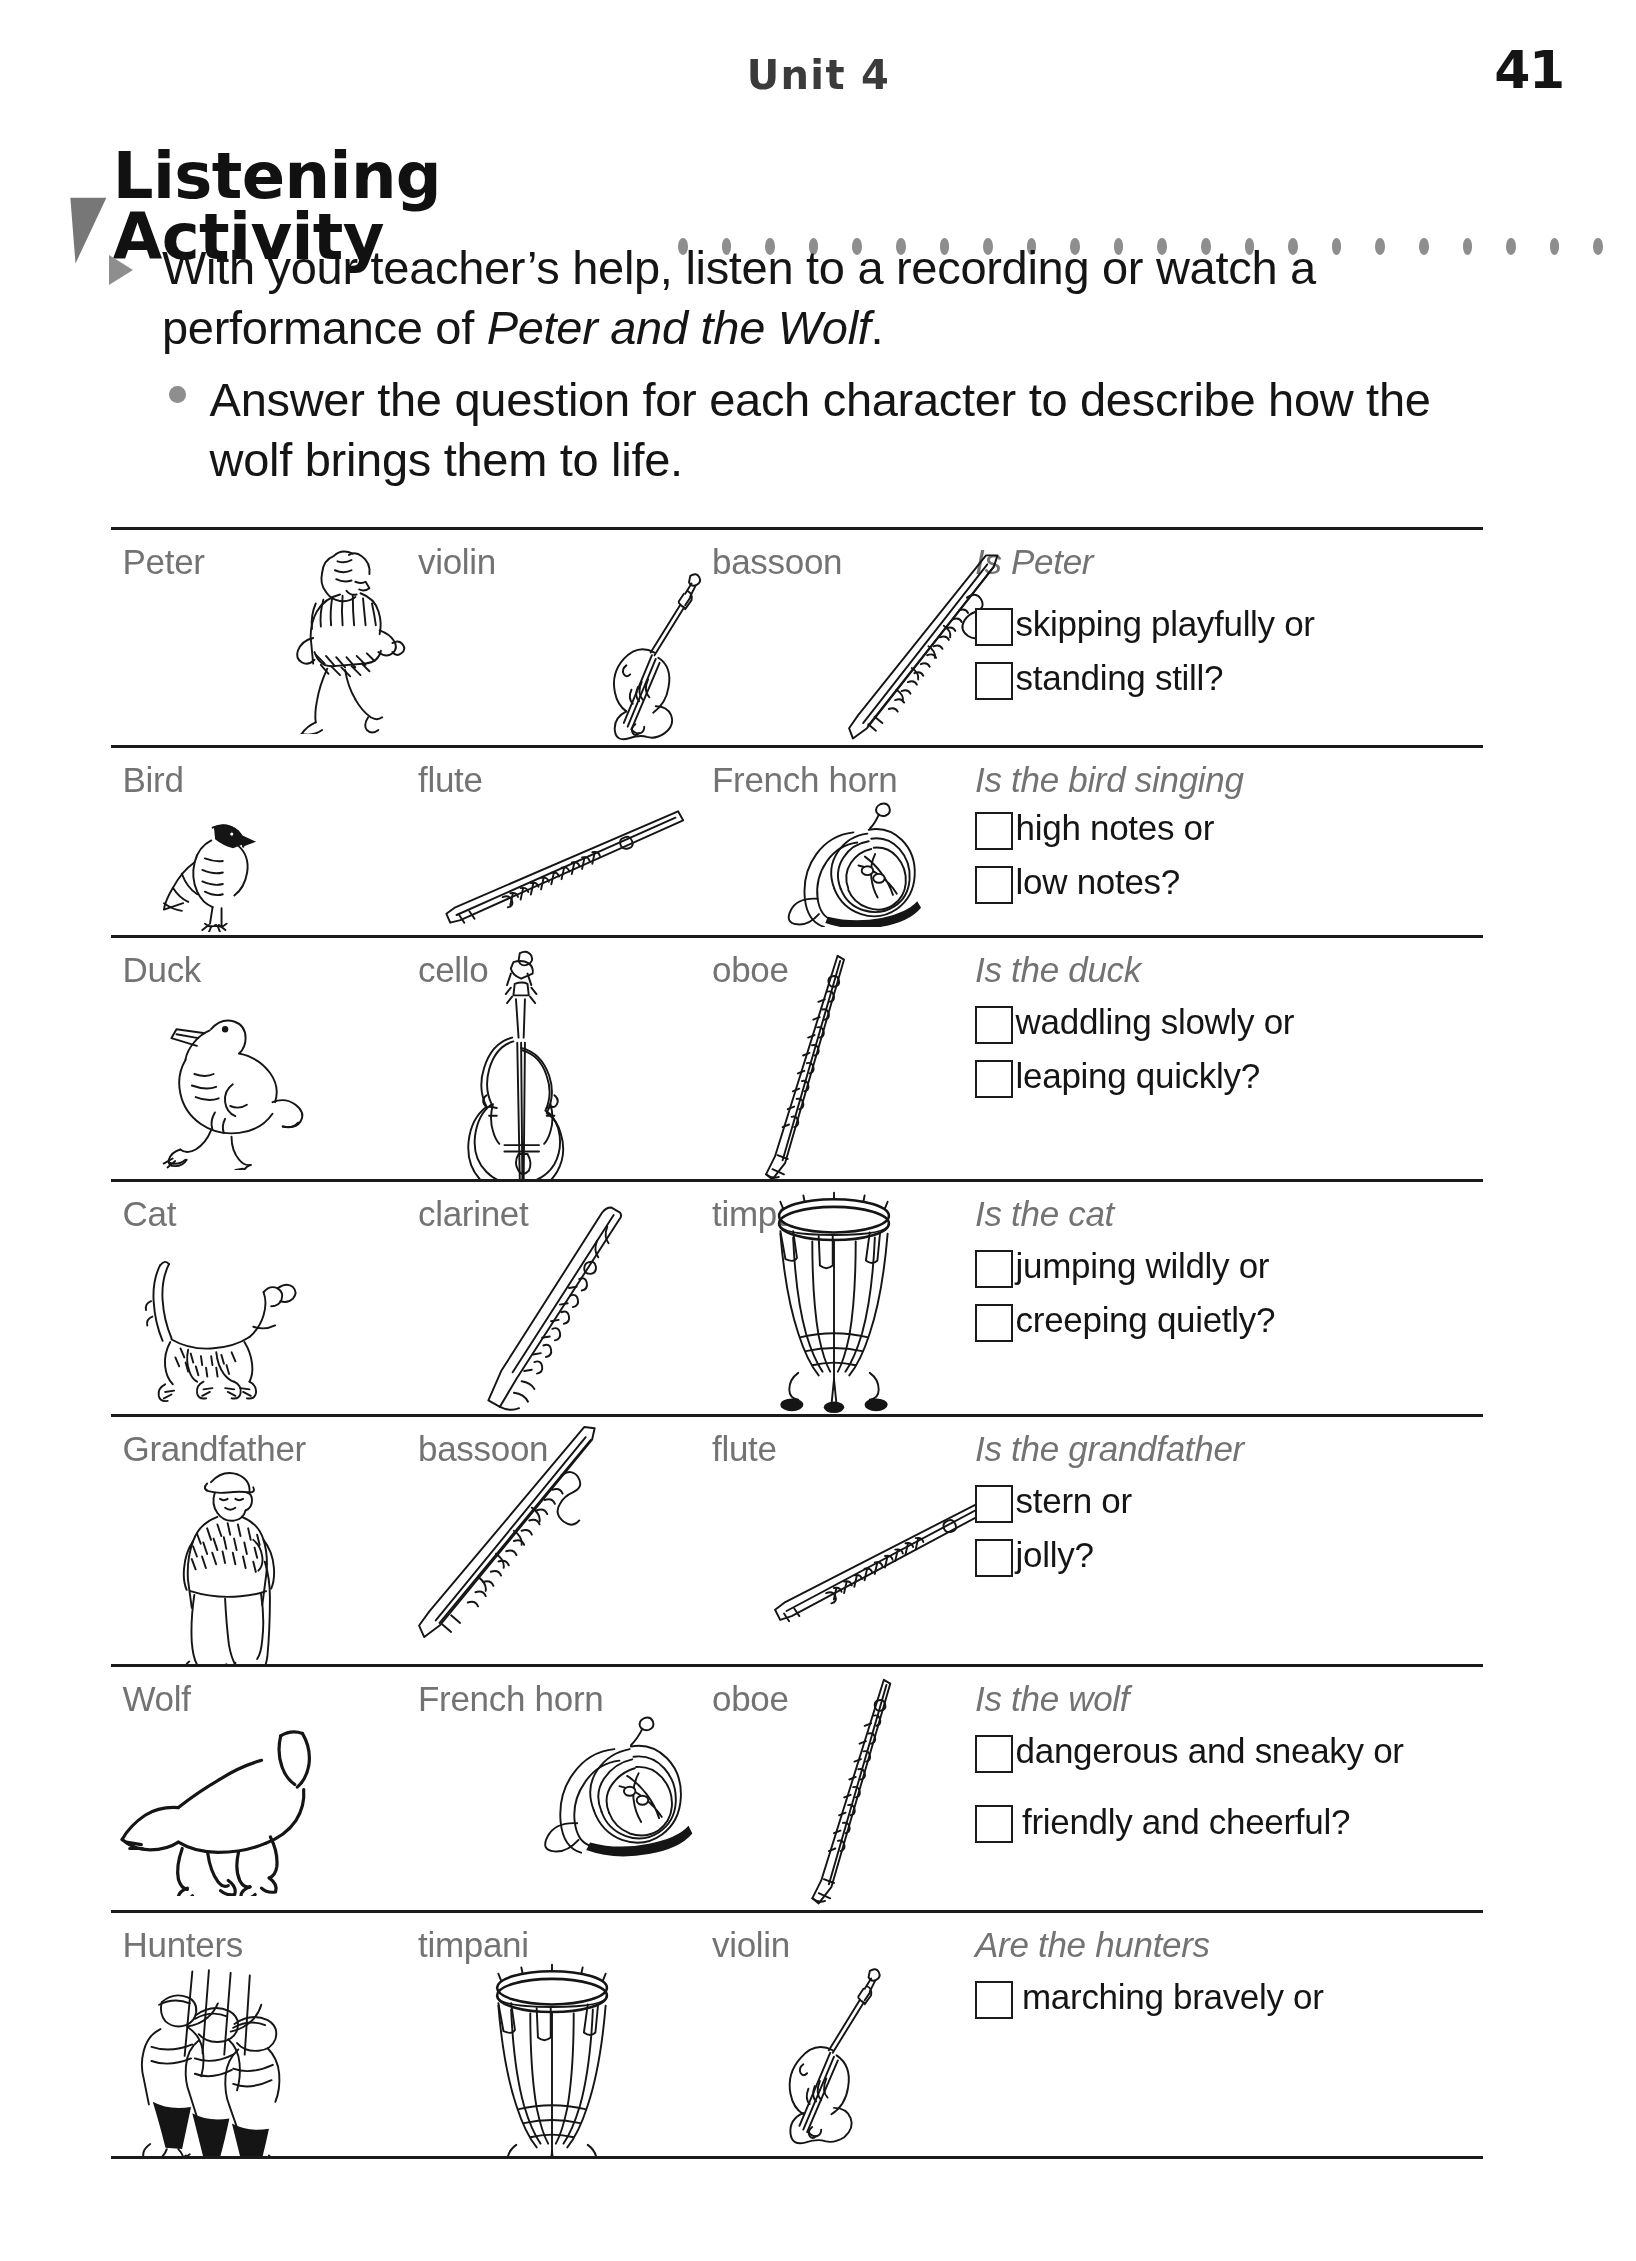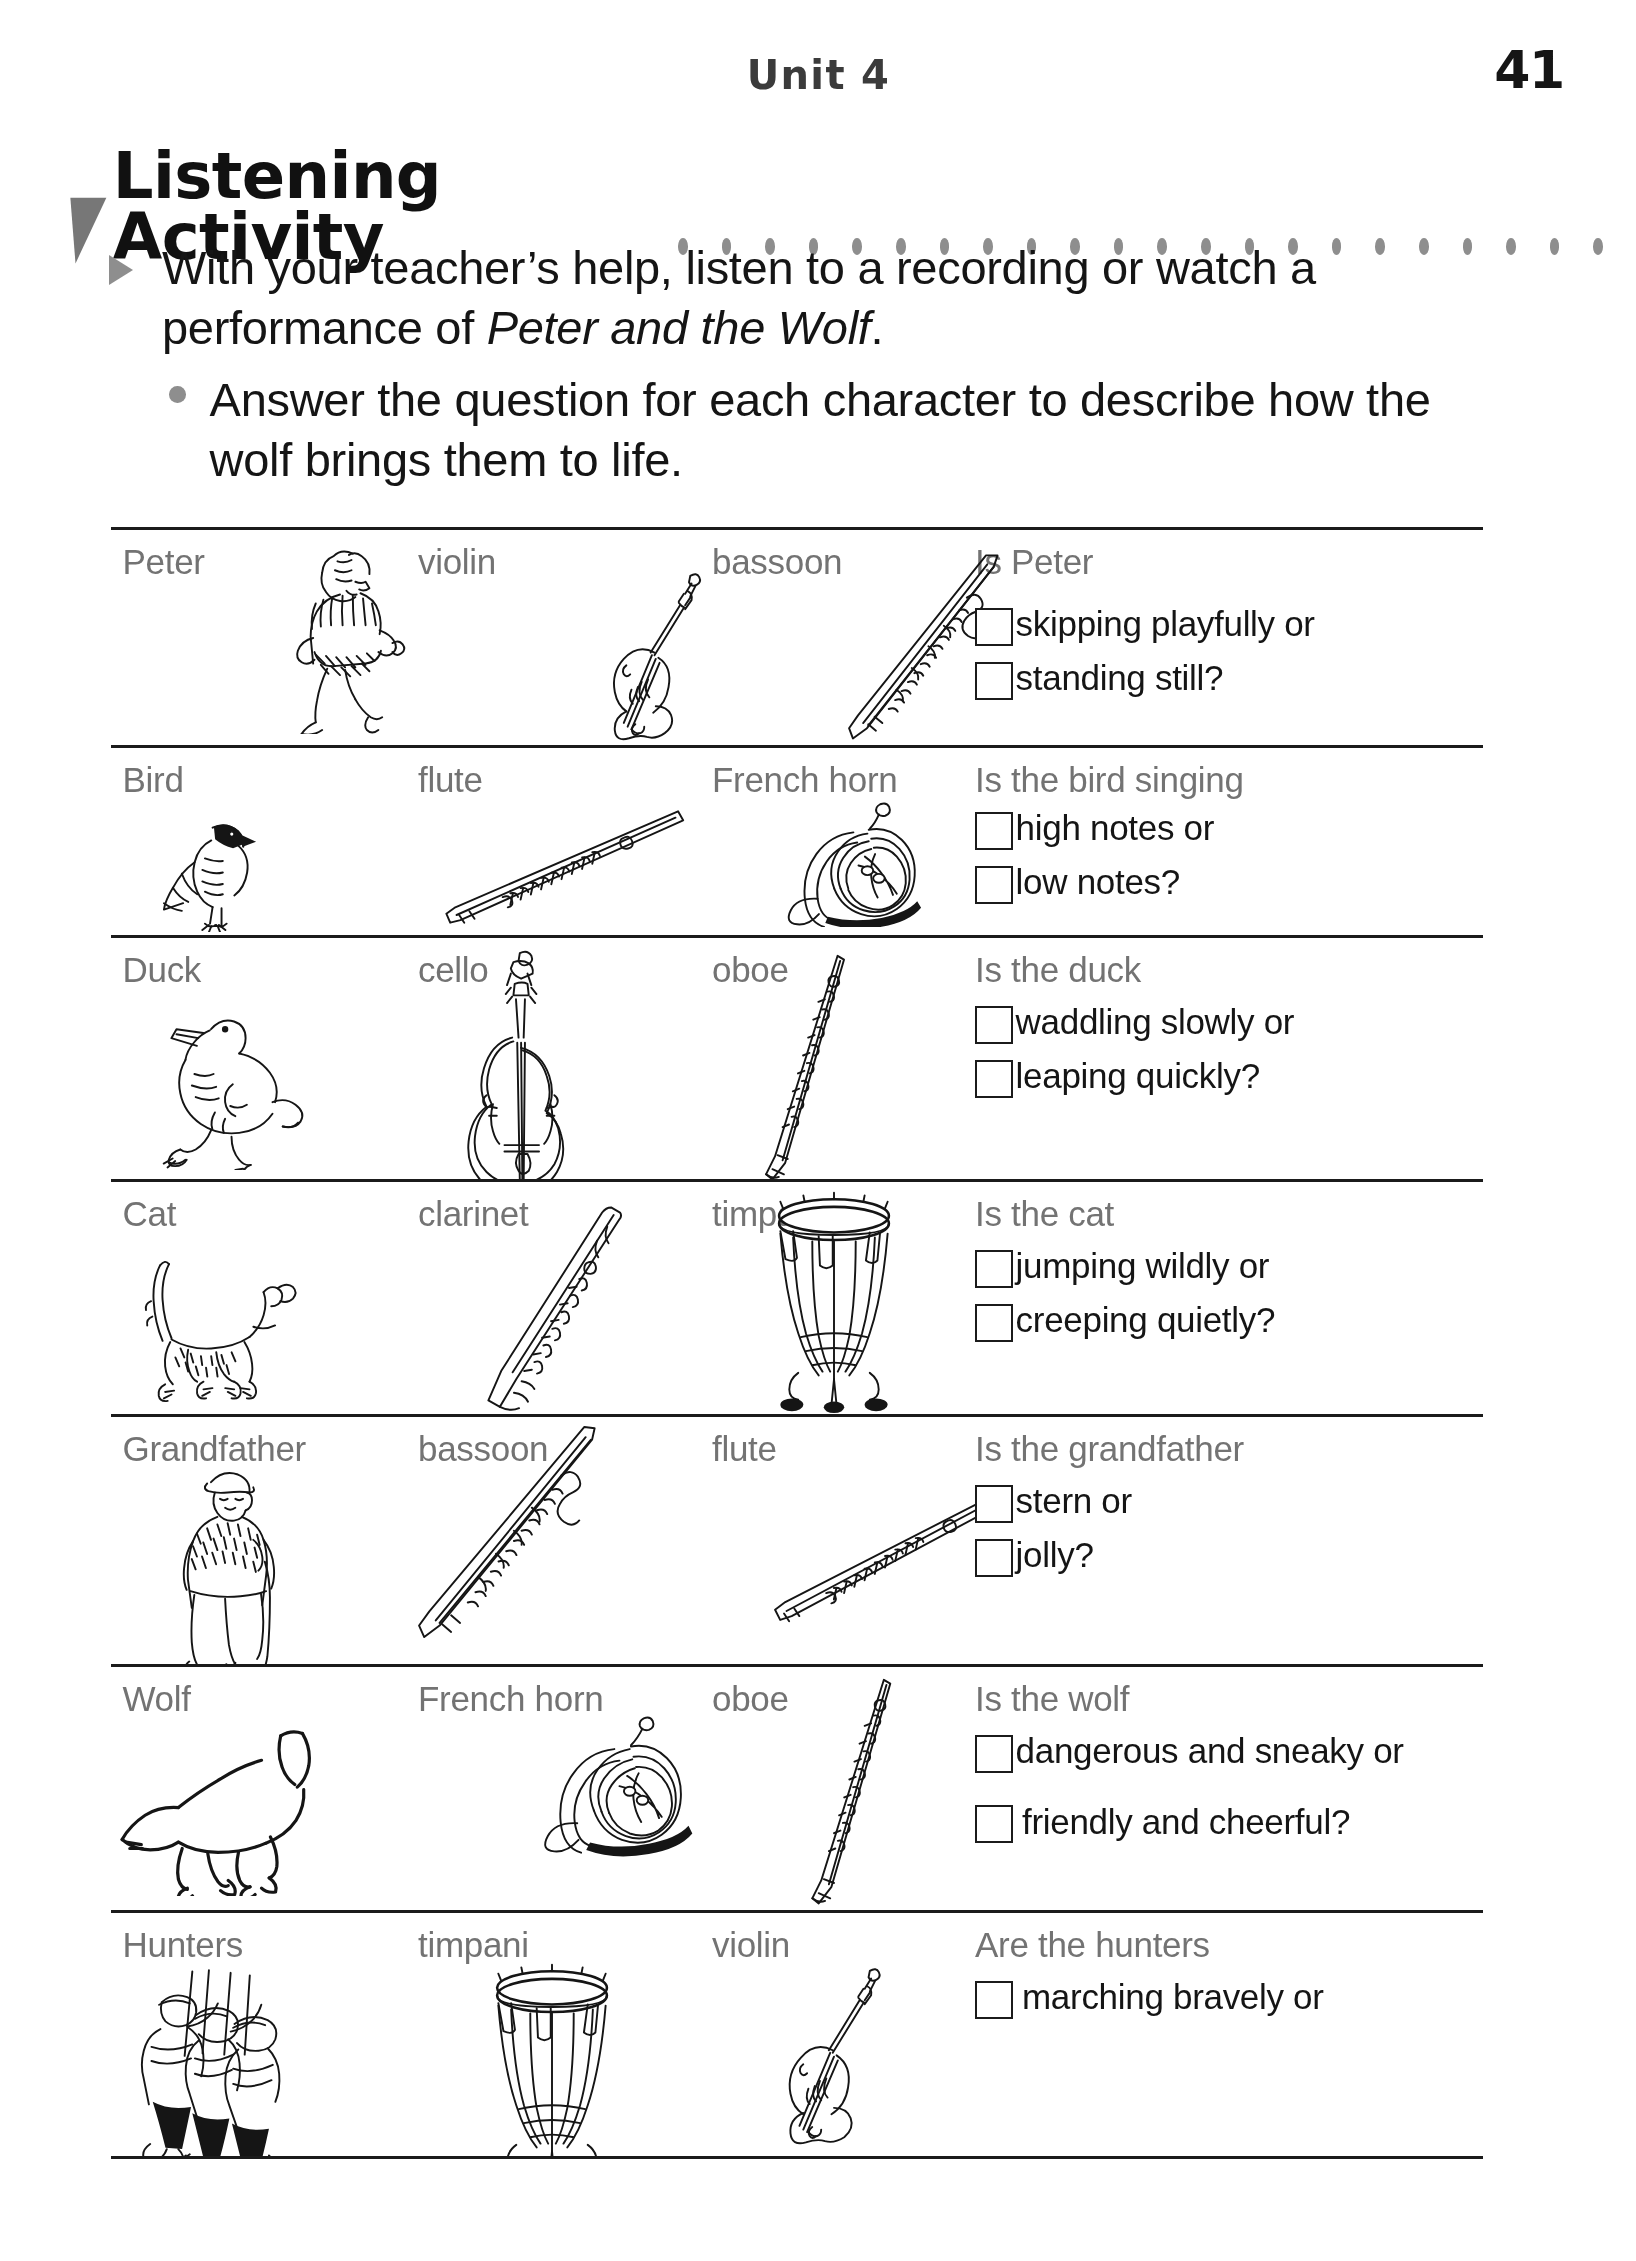--- a/index.html
+++ b/index.html
@@ -93,21 +93,21 @@
   }
   .cell{position:absolute;top:0;}
   .lbl{
     font-size:35px;color:#737373;letter-spacing:-0.3px;
     white-space:nowrap;line-height:1;
     font-family:"Liberation Sans", sans-serif;
   }
   .c-char{left:11.5px;top:14px;}
   .c-i1{left:307px;top:14px;}
   .c-i2{left:601px;top:14px;}
-  .c-q{left:864px;top:14px;}
+  .c-q{left:864px;top:14px;font-style:italic;}
 
   .art{position:absolute;}
 
   .qblock{position:absolute;left:864px;top:61px;width:505px;}
   .qline{display:flex;align-items:flex-start;margin-top:12.8px;}
   .cbox{
     width:38px;height:38px;border:2.6px solid #1b1b1b;
     flex:0 0 auto;box-sizing:border-box;
     background:#fff;margin-top:3.8px;
   }

